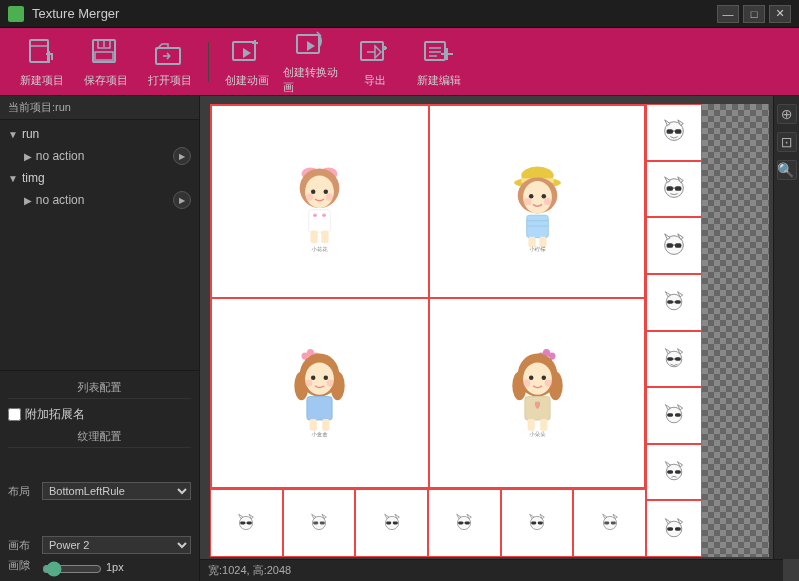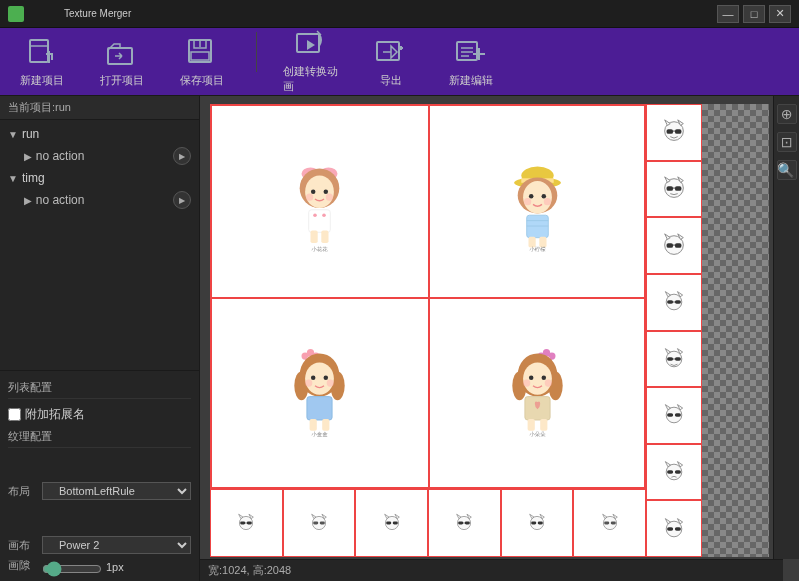--- a/index.html
+++ b/index.html
@@ -18,42 +18,42 @@
       height: 28px;
       background: #1e1e1e;
       display: flex;
       align-items: center;
       padding: 0 8px;
       border-bottom: 1px solid #111;
     }
     #titlebar .title {
       flex: 1;
       color: #ccc;
-      font-size: 10px;
-      margin-left: 32px;
+      font-size: 13px;
     }
     #titlebar .window-controls {
       display: flex; gap: 4px;
     }
     #titlebar .window-controls span {
       width: 22px; height: 18px;
       background: #3a3a3a;
       display: flex; align-items: center; justify-content: center;
       cursor: pointer; font-size: 11px; color: #ccc;
       border: 1px solid #555;
     }
 
     
     #toolbar {
       height: 68px;
-      background: #4c1d95;
+      background: #be185d;
       border-bottom: 1px solid #1a1a1a;
       display: flex;
+      align-items: center;
       padding: 4px 12px;
-      gap: 20px;
+      gap: 4px;
     }
     .toolbar-btn {
       display: flex;
       flex-direction: column;
       align-items: center;
       justify-content: center;
       width: 60px;
       height: 58px;
       cursor: pointer;
       border-radius: 3px;
@@ -136,21 +136,21 @@
       color: #aaa;
       cursor: pointer;
     }
 
     #bottom-panel {
       padding: 6px 8px;
       border-top: 1px solid #1a1a1a;
     }
 
     .section-title {
-      text-align: left;
+      text-align: center;
       color: #aaa;
       font-size: 11px;
       padding: 3px 0;
       border-bottom: 1px solid #333;
       margin-bottom: 4px;
     }
 
     .checkbox-row {
       display: flex; align-items: center; gap: 4px;
       padding: 3px 0;
@@ -167,21 +167,21 @@
       width: 30px;
       color: #aaa;
       flex-shrink: 0;
     }
     .config-select {
       flex: 1;
       background: #333;
       color: #ccc;
       border: 1px solid #555;
       font-size: 11px;
-      padding: 1px 12px;
+      padding: 1px 2px;
       cursor: pointer;
     }
 
     .gap-row {
       display: flex; align-items: flex-end; gap: 4px;
       padding: 2px 0;
       font-size: 11px;
     }
 
     
@@ -277,39 +277,50 @@
         <rect x="4" y="2" width="18" height="22" rx="1" fill="none" stroke="#9ab" stroke-width="2"></rect>
         <line x1="4" y1="8" x2="22" y2="8" stroke="#9ab" stroke-width="1.5"></line>
         <path d="M20 16 L26 16 L26 22 M23 13 L23 25" stroke="#9ab" stroke-width="2" fill="none"></path>
       </svg>
     </div>
     <span>新建项目</span>
   </div>
   <div class="toolbar-btn">
     <div class="tb-icon">
       <svg width="32" height="30" viewBox="0 0 32 30">
-        <rect x="2" y="10" width="24" height="16" rx="1" fill="none" stroke="#9ab" stroke-width="2"></rect>
-        <path d="M2 12 L8 6 L14 6 L14 10" fill="none" stroke="#9ab" stroke-width="1.5"></path>
-        <path d="M9 18 L16 18 M16 18 L13 15 M16 18 L13 21" stroke="#9ab" stroke-width="1.5" fill="none"></path>
-      </svg>
-    </div>
-    <span>打开项目</span>
-  </div>
-  <div class="toolbar-btn">
-    <div class="tb-icon">
-      <svg width="32" height="30" viewBox="0 0 32 30">
         <rect x="3" y="2" width="22" height="22" rx="1" fill="none" stroke="#9ab" stroke-width="2"></rect>
         <rect x="8" y="2" width="12" height="8" fill="none" stroke="#9ab" stroke-width="1.5"></rect>
         <rect x="5" y="14" width="18" height="8" fill="none" stroke="#9ab" stroke-width="1.5"></rect>
         <line x1="14" y1="3" x2="14" y2="9" stroke="#9ab" stroke-width="1.5"></line>
       </svg>
     </div>
     <span>保存项目</span>
   </div>
+  <div class="toolbar-btn">
+    <div class="tb-icon">
+      <svg width="32" height="30" viewBox="0 0 32 30">
+        <rect x="2" y="10" width="24" height="16" rx="1" fill="none" stroke="#9ab" stroke-width="2"></rect>
+        <path d="M2 12 L8 6 L14 6 L14 10" fill="none" stroke="#9ab" stroke-width="1.5"></path>
+        <path d="M9 18 L16 18 M16 18 L13 15 M16 18 L13 21" stroke="#9ab" stroke-width="1.5" fill="none"></path>
+      </svg>
+    </div>
+    <span>打开项目</span>
+  </div>
   <div style="width:1px;height:40px;background:#444;margin:0 4px;"></div>
+  <div class="toolbar-btn">
+    <div class="tb-icon">
+      <svg width="32" height="30" viewBox="0 0 32 30">
+        <rect x="2" y="4" width="22" height="18" rx="1" fill="none" stroke="#9ab" stroke-width="2"></rect>
+        <polygon points="12,10 20,15 12,20" fill="#9ab"></polygon>
+        <line x1="24" y1="2" x2="24" y2="8" stroke="#9ab" stroke-width="2"></line>
+        <line x1="21" y1="5" x2="27" y2="5" stroke="#9ab" stroke-width="2"></line>
+      </svg>
+    </div>
+    <span>创建动画</span>
+  </div>
   <div class="toolbar-btn">
     <div class="tb-icon">
       <svg width="32" height="30" viewBox="0 0 32 30">
         <rect x="2" y="4" width="22" height="18" rx="1" fill="none" stroke="#9ab" stroke-width="2"></rect>
         <polygon points="12,10 20,15 12,20" fill="#9ab"></polygon>
         <path d="M24 4 Q28 10 24 16" fill="none" stroke="#9ab" stroke-width="2"></path>
         <line x1="22" y1="1" x2="26" y2="5" stroke="#9ab" stroke-width="1.5"></line>
       </svg>
     </div>
     <span>创建转换动画</span>

